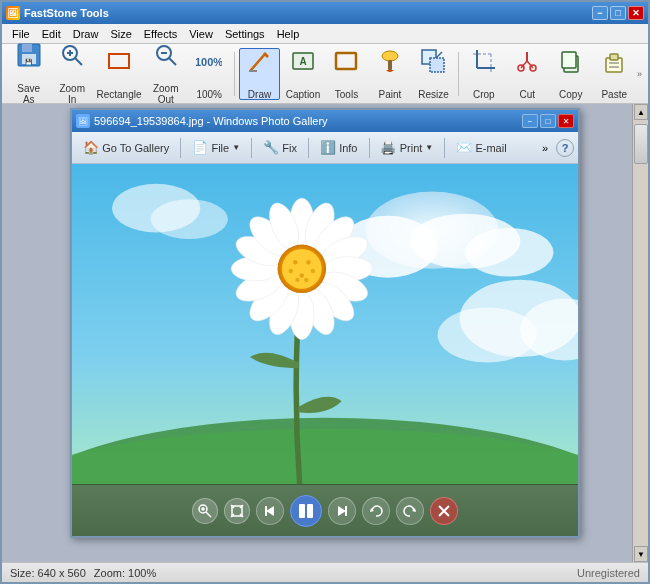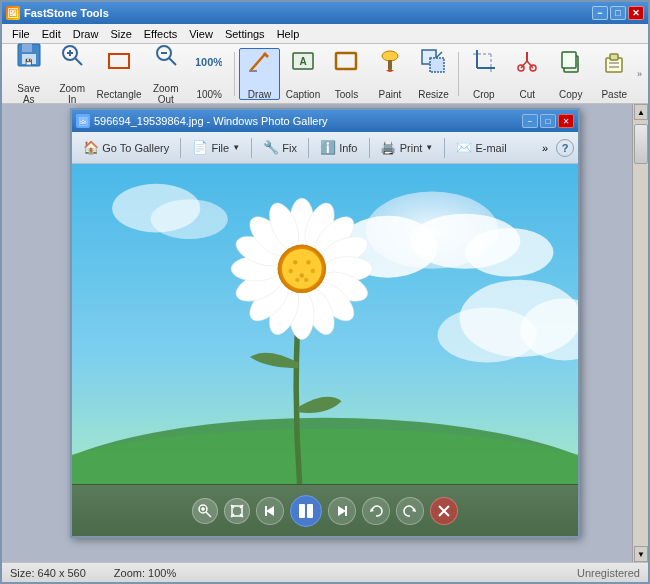--- a/index.html
+++ b/index.html
@@ -314,21 +314,21 @@
       background: linear-gradient(to bottom, #e8e8e8, #d8d8d8);
       border-top: 1px solid #c0c0c0;
       display: flex;
       align-items: center;
       padding: 0 8px;
       font-size: 11px;
       color: #333;
       flex-shrink: 0;
       justify-content: space-between;
     }
-    .status-left { display: flex; gap: 28px; }
+    .status-left { display: flex; gap: 8px; }
     .status-right { color: #666; }
 
     
     .scrollbar-right {
       position: absolute;
       right: 0;
       top: 0;
       bottom: 0;
       width: 16px;
       background: #d4d0c8;

